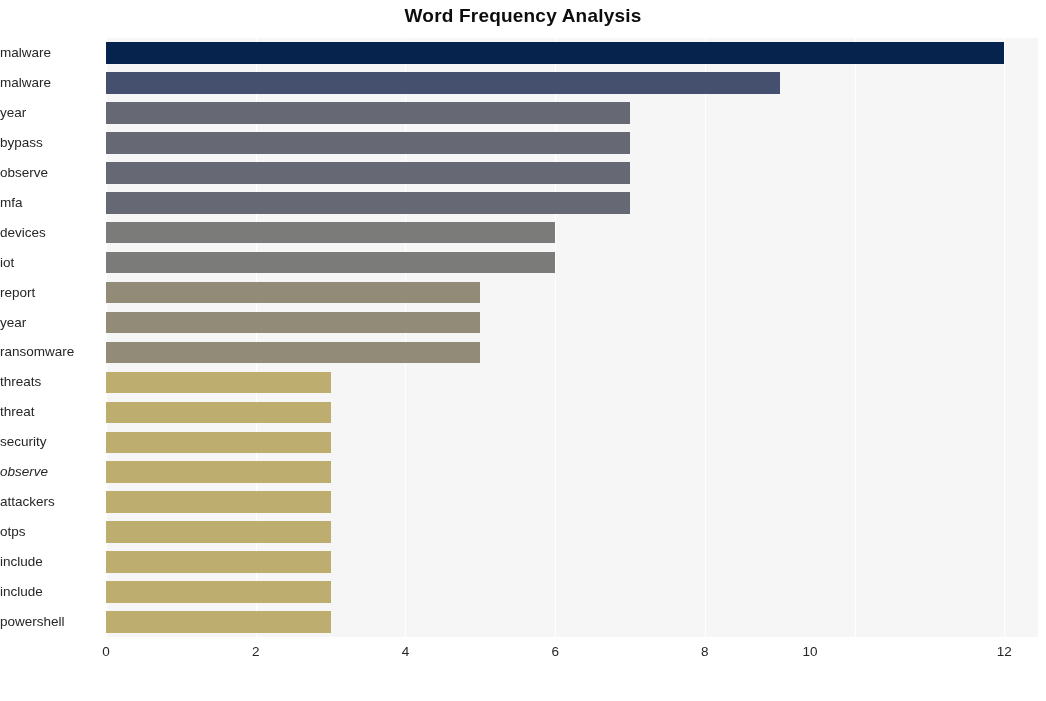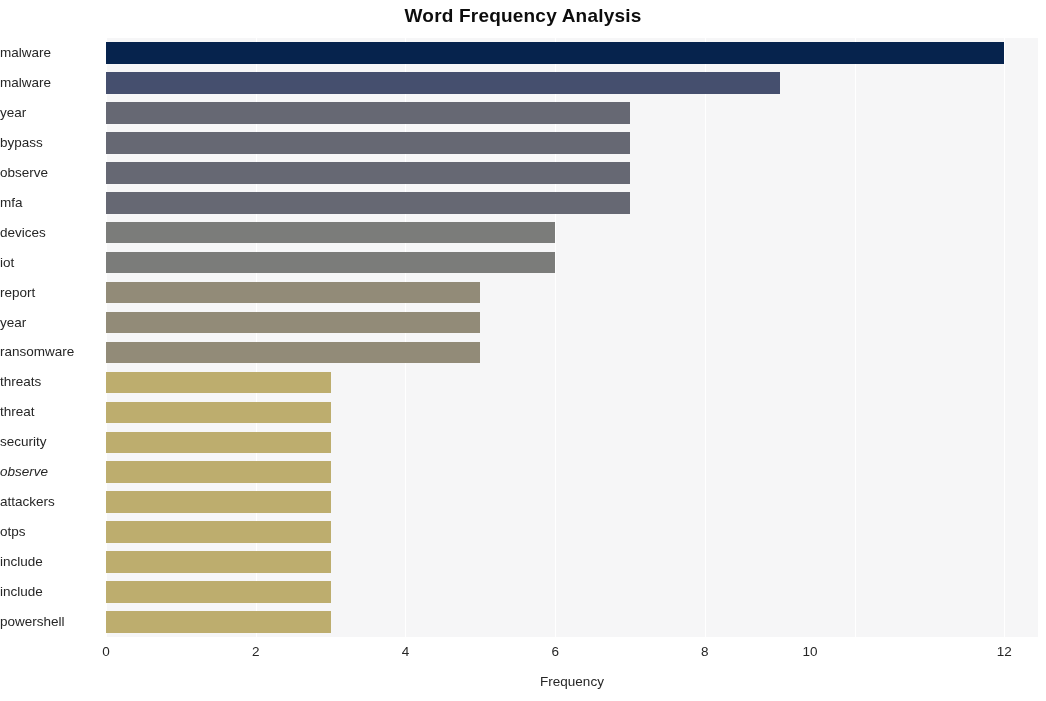--- a/index.html
+++ b/index.html
@@ -226,15 +226,14 @@
   <div id="xlabels-layer">
       <div class="xtick-label" style="left: 0px;">0</div>
       <div class="xtick-label" style="left: 149.719px;">2</div>
       <div class="xtick-label" style="left: 299.438px;">4</div>
       <div class="xtick-label" style="left: 449.157px;">6</div>
       <div class="xtick-label" style="left: 598.876px;">8</div>
       <div class="xtick-label" style="left: 704px;">10</div>
       <div class="xtick-label" style="left: 898.313px;">12</div>
     </div>
 
-  <div id="xaxis-title">Frequency</div>
 
 </div>
 
 </body></html>

